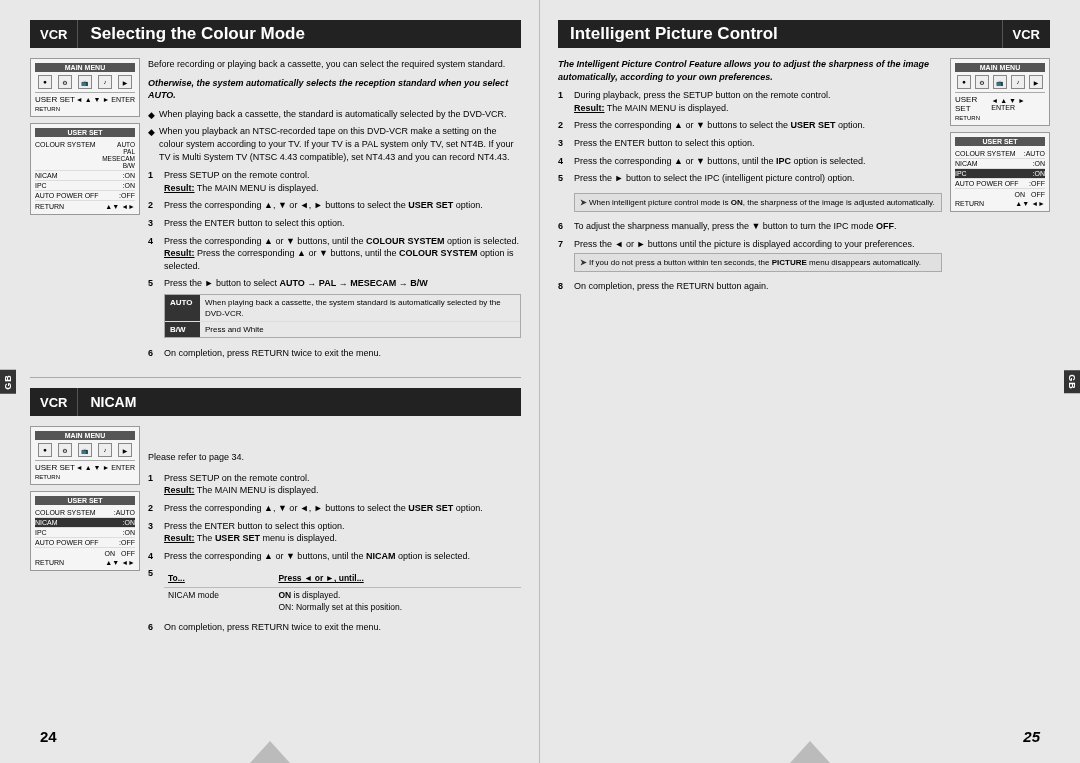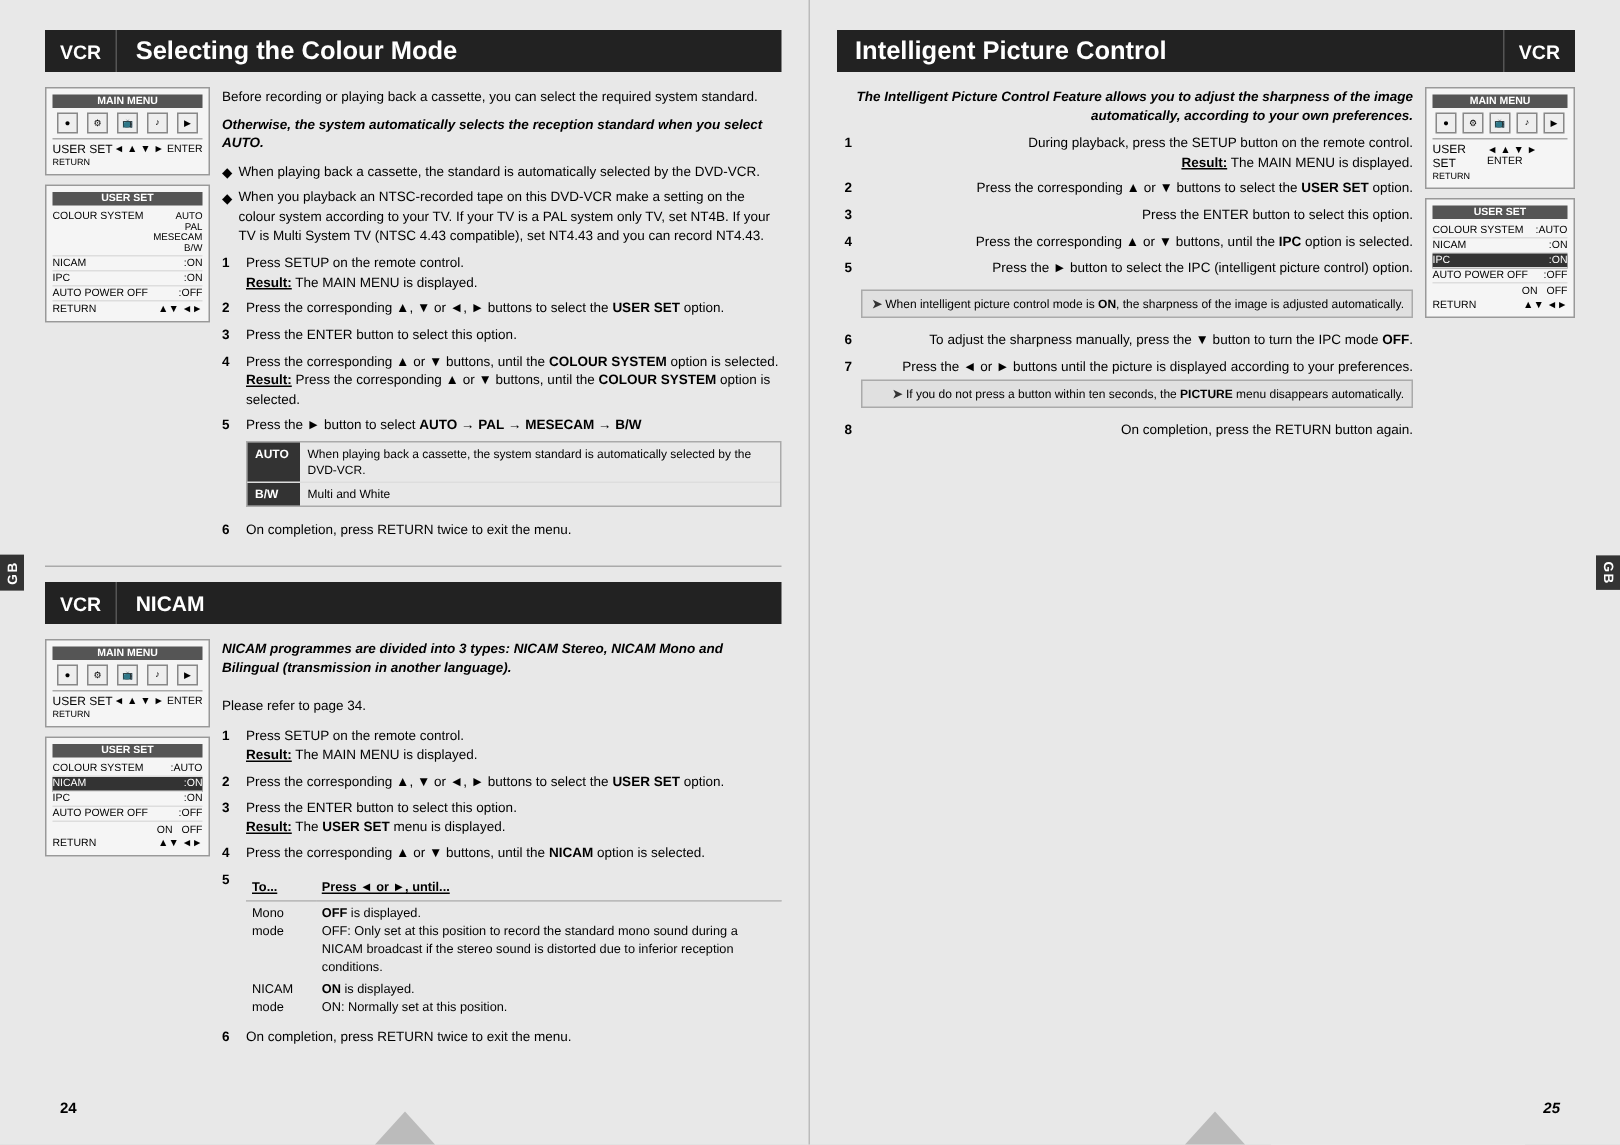--- a/index.html
+++ b/index.html
@@ -322,21 +322,21 @@
     .nicam-header .nicam-title {
       color: white;
       font-weight: bold;
       font-size: 14px;
       padding: 0 12px;
     }
 
     .page-num {
       position: absolute;
       bottom: 18px;
-      font-size: 10px;
+      font-size: 15px;
       font-weight: bold;
     }
 
     .page-num-left {
       left: 40px;
     }
 
     .page-num-right {
       right: 40px;
       font-style: italic;
@@ -387,21 +387,20 @@
       gap: 8px;
     }
 
     .right-device-panel {
       width: 100px;
       flex-shrink: 0;
     }
 
     .right-text-panel {
       flex: 1;
-      text-align: right;
     }
 
     .ipc-note {
       background: #e0e0e0;
       border: 1px solid #aaa;
       padding: 3px 5px;
       font-size: 8px;
       margin: 3px 0;
     }
   </style>
@@ -513,21 +512,21 @@
           <div class="step-content">
             Press the ► button to select <span class="bold-word">AUTO</span> → <span class="bold-word">PAL</span> → <span class="bold-word">MESECAM</span> → <span class="bold-word">B/W</span>
             
             <div class="auto-table">
               <div class="auto-row">
                 <span class="auto-code">AUTO</span>
                 <span class="auto-desc">When playing back a cassette, the system standard is automatically selected by the DVD-VCR.</span>
               </div>
               <div class="auto-row">
                 <span class="auto-code">B/W</span>
-                <span class="auto-desc">Multi and White</span>
+                <span class="auto-desc">Press and White</span>
               </div>
             </div>
           </div>
         </li>
         <li class="step-item">
           <span class="step-num">6</span>
           <div class="step-content">
             On completion, press RETURN twice to exit the menu.
           </div>
         </li>
@@ -586,21 +585,21 @@
         </div>
         <div class="menu-footer">
           <span>RETURN</span>
           <span>▲▼ ◄►</span>
         </div>
       </div>
     </div>
 
     <div class="right-panel">
       <div class="nicam-intro">
-        <em><span>NICAM programmes are divided into 3 types: NICAM Stereo, NICAM Mono and Bilingual (transmission in another language).</span><br>
+        <em><br>
         </em><br>
         <span>Please refer to page 34.</span>
       </div>
 
       <ul class="steps-list">
         <li class="step-item">
           <span class="step-num">1</span>
           <div class="step-content">
             Press SETUP on the remote control.<br>
             <span class="step-result"><span class="underline">Result:</span> The MAIN MENU is displayed.</span>
@@ -630,24 +629,20 @@
           <div class="step-content">
             <table class="nicam-table">
               <thead>
                 <tr>
                   <th>To...</th>
                   <th>Press ◄ or ►, until...</th>
                 </tr>
               </thead>
               <tbody>
                 <tr>
-                  <td>Mono mode</td>
-                  <td><span class="bold-word">OFF</span> is displayed.<br>OFF: Only set at this position to record the standard mono sound during a NICAM broadcast if the stereo sound is distorted due to inferior reception conditions.</td>
-                </tr>
-                <tr>
                   <td>NICAM mode</td>
                   <td><span class="bold-word">ON</span> is displayed.<br>ON: Normally set at this position.</td>
                 </tr>
               </tbody>
             </table>
           </div>
         </li>
         <li class="step-item">
           <span class="step-num">6</span>
           <div class="step-content">On completion, press RETURN twice to exit the menu.</div>

